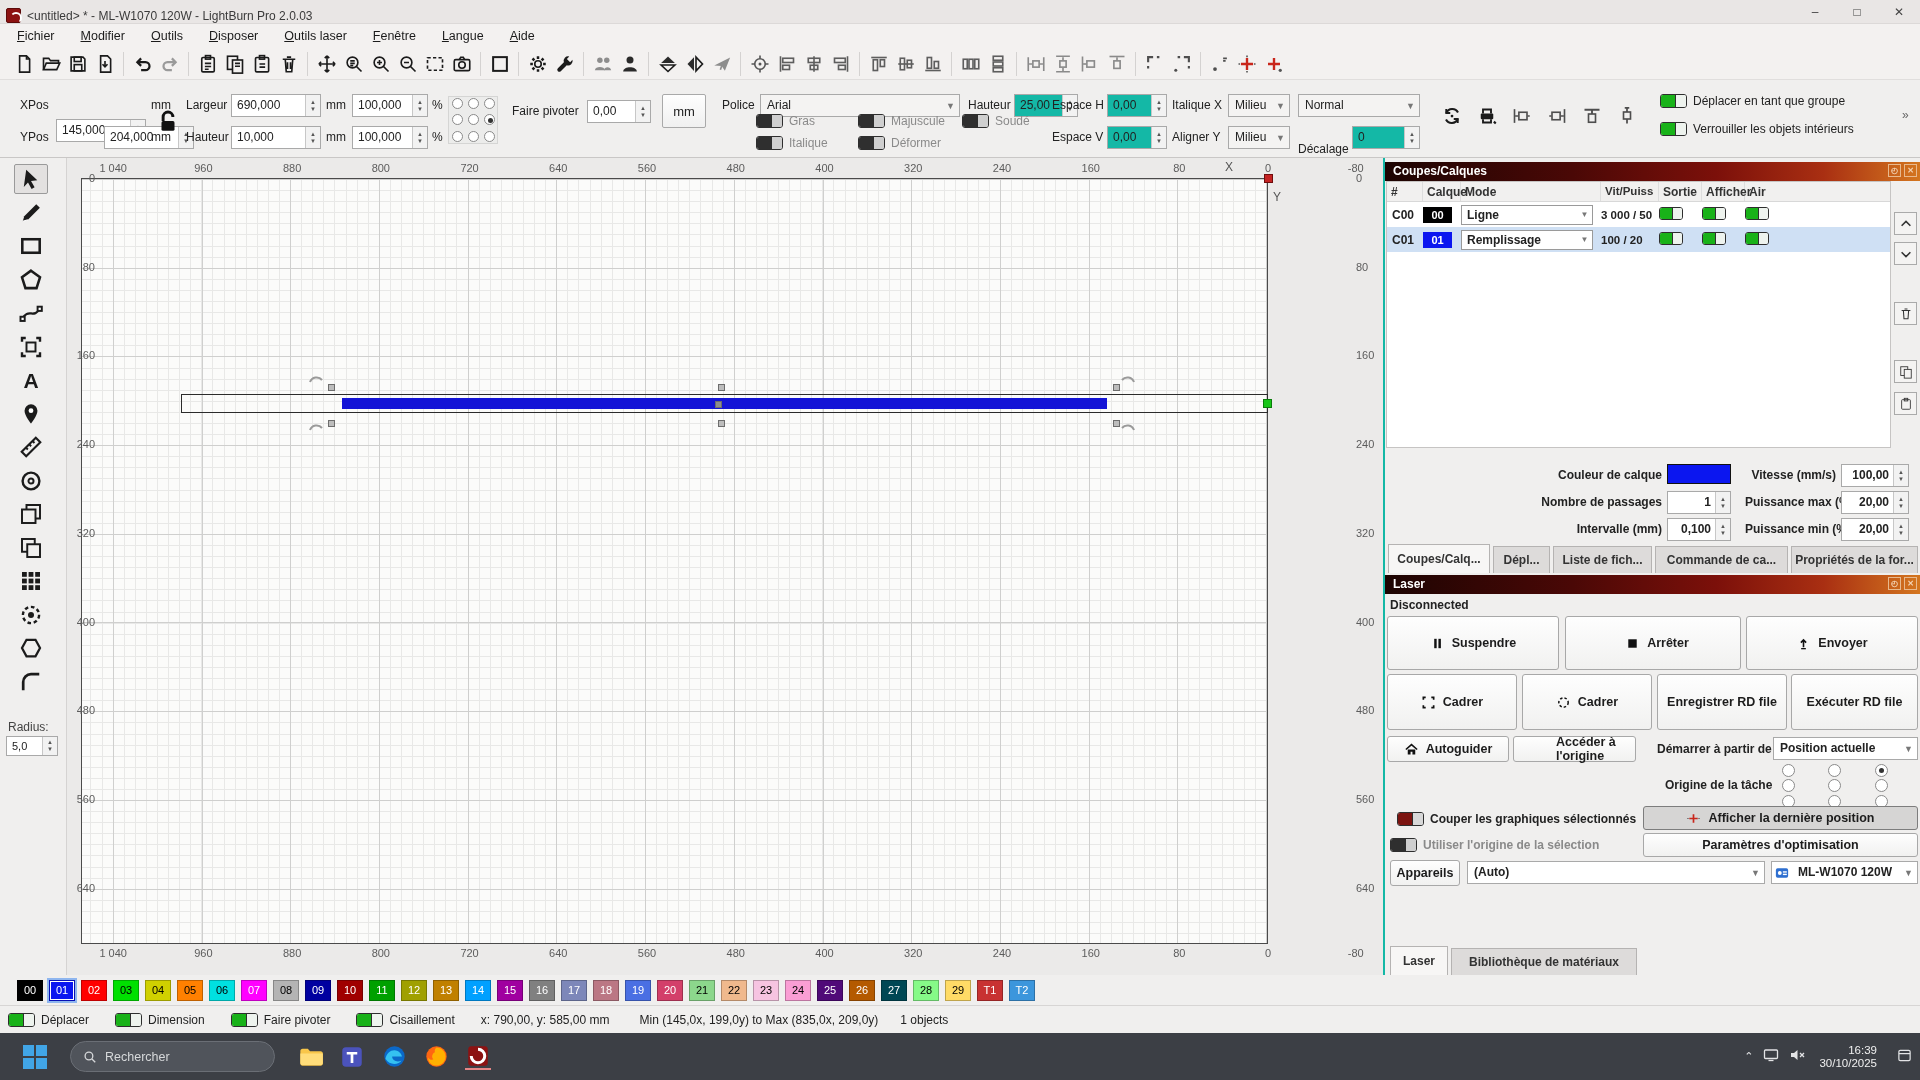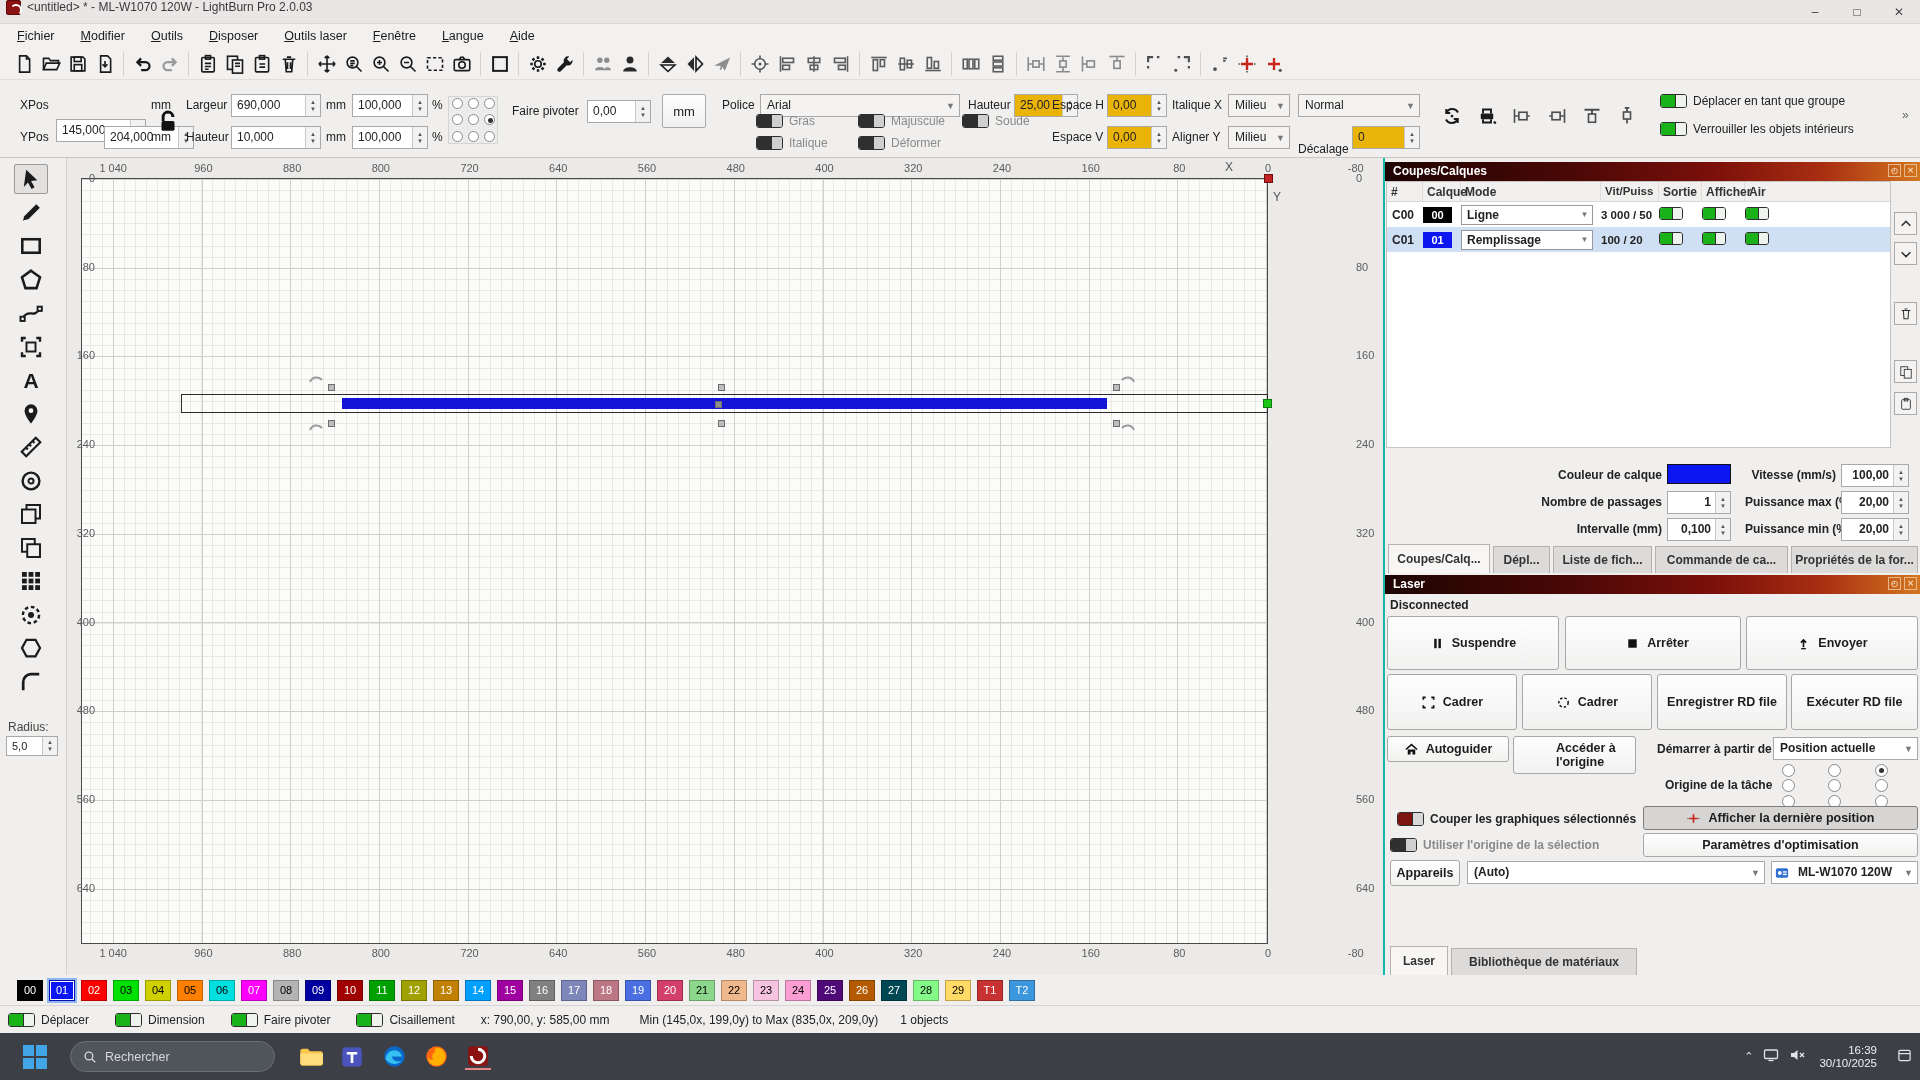--- a/index.html
+++ b/index.html
@@ -4,40 +4,40 @@
 <style>
   * { margin:0; padding:0; box-sizing:border-box; }
   html,body { width:1920px; height:1080px; overflow:hidden; }
   body { font-family:"Liberation Sans", sans-serif; font-size:12px; color:#222; background:#f0efee; }
   .abs { position:absolute; }
   .lbl { font-size:12px; color:#222; white-space:nowrap; }
   .dim { color:#8a8a8a; }
   #app { position:relative; width:1920px; height:1080px; background:#f0efee; }
 
   
-  #titlebar { height:24px; background:#e9e6e5; display:flex; align-items:flex-start; padding-left:6px; border-bottom:1px solid #dcd9d8; }
+  #titlebar { height:24px; background:#e9e6e5; display:flex; align-items:flex-end; padding-left:6px; border-bottom:1px solid #dcd9d8; }
   .applogo { width:15px; height:15px; background:#8c1212; border:1px solid #5c0a0a; border-radius:2px; margin-right:6px; position:relative; }
   .applogo::after { content:""; position:absolute; left:3px; top:3px; width:8px; height:8px; border:2px solid #fff; border-bottom-color:transparent; border-left-color:transparent; border-radius:50%; }
   #titlebar .title { font-size:12px; color:#3a3a3a; }
   .wctrls { margin-left:auto; display:flex; }
   .wbtn { width:42px; height:23px; display:flex; align-items:center; justify-content:center; color:#444; font-size:12px; }
   #menubar { height:24px; background:#f3f1f0; display:flex; align-items:center; padding-left:4px; }
   .menuitem { padding:3px 13px; font-size:12.5px; color:#1b1b1b; }
   .menuitem::first-letter { text-decoration:underline; }
 
   
   #main-toolbar { height:32px; background:#f3f1f0; display:flex; align-items:center; padding-left:10px; border-bottom:1px solid #e0dedd; }
   .tbtn { width:27px; height:27px; display:flex; align-items:center; justify-content:center; flex:0 0 auto; }
   .tbtn svg { width:20px; height:20px; }
   .sep { width:1px; height:24px; background:#d4d2d1; margin:0 5px; flex:0 0 auto; }
   #params { position:relative; height:78px; background:#f0efee; border-bottom:1px solid #c9c7c6; }
   .field { position:absolute; height:23px; background:#fff; border:1px solid #a9a9a9; display:flex; font-size:12px; }
   .field .v { flex:1; padding:3px 4px 0 5px; overflow:hidden; white-space:nowrap; }
   .field .spin { width:15px; border-left:1px solid #c7c7c7; background:#f2f2f2; display:flex; flex-direction:column; align-items:center; justify-content:center; font-size:6px; line-height:7px; color:#555; }
-  .field.gray { background:#eab308; }
+  .field.gray { background:#14b8a6; }
   .combo { position:absolute; height:23px; background:#f4f3f2; border:1px solid #a9a9a9; display:flex; font-size:12px; }
   .combo .v { flex:1; padding:3px 4px 0 6px; white-space:nowrap; overflow:hidden; }
   .combo .arr { width:17px; display:flex; align-items:center; justify-content:center; color:#777; font-size:9px; }
   .btnish { border:1px solid #a9a9a9; background:linear-gradient(#fefefe,#f0f0f0); border-radius:2px; display:flex; align-items:center; justify-content:center; }
 
   
   .tgl { width:27px; height:14px; border:1px solid #2e2e2e; border-radius:3px; display:inline-flex; overflow:hidden; flex:0 0 auto; }
   .tgl i { flex:1; background:#19b219; }
   .tgl b { width:11px; background:#eef3ee; border-left:1px solid #2e2e2e; }
   .tgl.offr i { background:#7c1410; } .tgl.offr b { background:#d8d8d8; }
@@ -973,21 +973,21 @@
         </div>
       <div class="lbtn" style="left:272px;top:516px;width:130px;height:56px;">Enregistrer RD file</div>
       <div class="lbtn" style="left:406px;top:516px;width:127px;height:56px;">Exécuter RD file</div>
       <div class="lbtn" style="left:2px;top:578px;width:122px;height:26px;">
           <svg viewBox="0 0 16 16">
             <path d="M2 8L8 2.7 14 8" fill="none" stroke="#111" stroke-width="1.7"></path>
             <path d="M4 8v5.3h3v-3h2v3h3V8" fill="#111"></path>
           </svg>
           <span>Autoguider</span>
         </div>
-      <div class="lbtn" style="left:128px;top:578px;width:123px;height:38px;padding-left:42px;">Accéder à l'origine</div>
+      <div class="lbtn" style="left:128px;top:578px;width:123px;height:26px;padding-left:42px;">Accéder à l'origine</div>
       <span class="lbl abs" style="left:272px;top:584px;">Démarrer à partir de :</span>
       <span class="combo" style="left:388px;top:579px;width:145px;background:#fff;">
           <span class="v">Position actuelle</span>
           <span class="arr">▼</span>
         </span>
 
       <span class="lbl abs" style="left:280px;top:620px;">Origine de la tâche</span>
       <div id="origin-grid" class="abs" style="left:380px;top:606px;width:140px;height:44px;display:grid;grid-template-columns:repeat(3,1fr);row-gap:2px;justify-items:center;align-items:center;">
           <span class="rad"></span>
           <span class="rad"></span>

